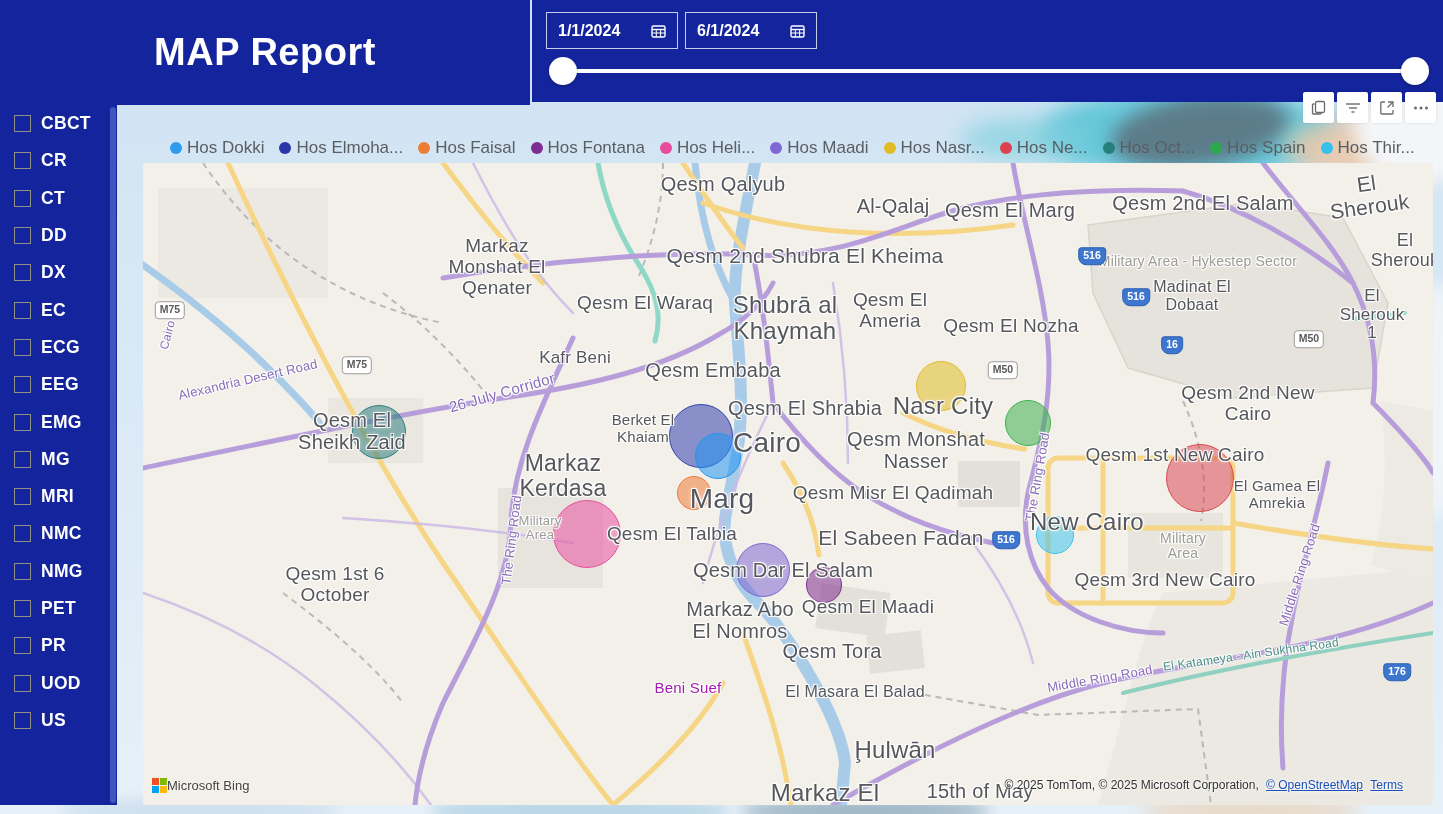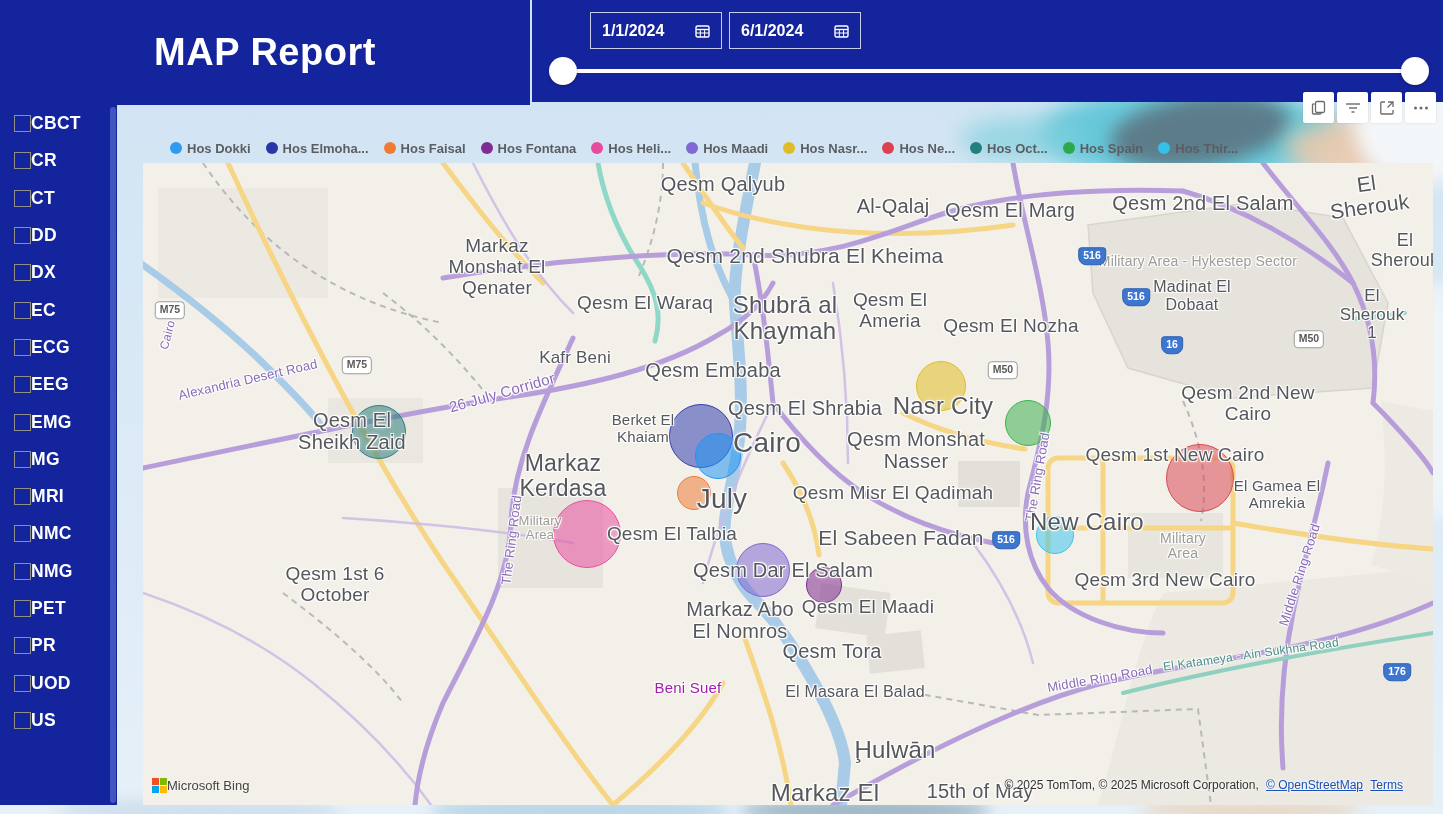--- a/index.html
+++ b/index.html
@@ -7,45 +7,45 @@
   .stage{position:relative;width:1443px;height:814px;overflow:hidden;background:linear-gradient(180deg,#cfe2f2 0%,#d9e9f6 45%,#e6f0f8 100%);}
 
   
   .photo-bg{position:absolute;inset:0;}
   .blob{position:absolute;border-radius:50%;}
 
   
   .title-panel{position:absolute;left:0;top:0;width:530px;height:105px;background:#14249c;display:flex;align-items:center;justify-content:center;}
   .title-panel h1{margin:0;color:#fff;font-size:38px;font-weight:700;letter-spacing:.5px;}
   .slicer-panel{position:absolute;left:532px;top:0;width:911px;height:102px;background:#14249c;}
-  .date-box{position:absolute;top:12px;height:37px;width:132px;border:1px solid #c6cde8;display:flex;align-items:center;justify-content:space-between;padding:0 11px;box-sizing:border-box;cursor:pointer;margin-left:44px;}
+  .date-box{position:absolute;top:12px;height:37px;width:132px;border:1px solid #c6cde8;display:flex;align-items:center;justify-content:space-between;padding:0 11px;box-sizing:border-box;cursor:pointer;}
   .date-box.from{left:14px;} .date-box.to{left:153px;}
   .date-box .dval{color:#fff;font-size:16px;font-weight:700;}
   .slider-track{position:absolute;left:31px;top:69px;width:852px;height:4px;background:#fff;border-radius:2px;cursor:pointer;}
   .slider-handle{position:absolute;top:71px;width:28px;height:28px;background:#fff;border-radius:50%;transform:translate(-50%,-50%);cursor:grab;box-shadow:0 1px 3px rgba(0,0,0,.3);}
   .slider-handle.start{left:31px;} .slider-handle.end{left:883px;}
 
   
   .sidebar{position:absolute;left:0;top:105px;width:117px;height:700px;background:#14249c;}
   .sb-item{position:relative;display:flex;align-items:center;height:37.3px;padding-left:14px;cursor:pointer;}
   .cb{width:17px;height:17px;border:1px solid #8f9186;box-sizing:border-box;background:transparent;flex:0 0 auto;}
-  .sb-txt{color:#fff;font-size:17.5px;font-weight:700;letter-spacing:.3px;}
+  .sb-txt{color:#fff;font-size:17.5px;font-weight:700;margin-left:10px;letter-spacing:.3px;}
   .sb-scrollbar{position:absolute;right:1px;top:2px;width:6px;height:696px;background:#4055c0;border-radius:3px;}
 
   
   .visual-toolbar{position:absolute;left:1303px;top:92px;display:flex;gap:3px;z-index:40;}
   .vt-btn{width:31px;height:31px;background:#fff;border:none;border-radius:2px;display:flex;align-items:center;justify-content:center;cursor:pointer;box-shadow:0 0 2px rgba(0,0,0,.15);padding:0;}
   .vt-btn svg{display:block;}
 
   
   .map-visual{position:absolute;left:143px;top:133px;width:1290px;height:672px;}
   .legend{position:absolute;left:0;top:0;width:100%;height:30px;display:flex;align-items:center;padding-left:27px;box-sizing:border-box;gap:15px;overflow:hidden;}
   .lg-item{display:inline-flex;align-items:center;gap:5px;cursor:pointer;flex:0 0 auto;}
   .lg-dot{width:12px;height:12px;border-radius:50%;display:inline-block;}
-  .lg-txt{font-size:13px;font-weight:700;color:#5a5e63;}
+  .lg-txt{font-size:17px;font-weight:400;color:#5a5e63;}
   .map-canvas{position:absolute;left:0;top:30px;width:1290px;height:642px;background:#f3f0e9;overflow:hidden;cursor:grab;}
   .map-art{position:absolute;left:0;top:0;}
 
   .bubble-layer,.label-layer{position:absolute;left:0;top:0;width:100%;height:100%;pointer-events:none;}
   .bubble{position:absolute;border-radius:50%;border:1.5px solid;transform:translate(-50%,-50%);pointer-events:auto;cursor:pointer;box-sizing:border-box;}
   .mlabel{position:absolute;white-space:pre-line;text-align:center;line-height:1.1;font-weight:400;letter-spacing:.2px;
     text-shadow:-1px -1px 0 rgba(255,255,255,.85),1px -1px 0 rgba(255,255,255,.85),-1px 1px 0 rgba(255,255,255,.85),1px 1px 0 rgba(255,255,255,.85),0 0 4px rgba(255,255,255,.9);}
   .shield{position:absolute;transform:translate(-50%,-50%);font-weight:700;font-size:10.5px;line-height:1;padding:2px 4px 3px;border-radius:3px 3px 8px 8px;}
   .shield.white{background:#fff;color:#5a5a5a;border:1.5px solid #9a9a9a;border-radius:4px;}
   .shield.blue{background:#3d76cf;color:#fff;border:1px solid #2c5fb0;}
@@ -378,21 +378,21 @@
           <span class="mlabel" style="left:209px;top:268px;font-size:20px;color:#55575c;transform:translate(-50%,-50%) rotate(0deg)">Qesm El
 Sheikh Zaid</span>
           <span class="mlabel" style="left:624px;top:280px;font-size:28px;color:#55575c;transform:translate(-50%,-50%) rotate(0deg)">Cairo</span>
           <span class="mlabel" style="left:773px;top:287px;font-size:20px;color:#55575c;transform:translate(-50%,-50%) rotate(0deg)">Qesm Monshat
 Nasser</span>
           <span class="mlabel" style="left:1032px;top:292px;font-size:19px;color:#55575c;transform:translate(-50%,-50%) rotate(0deg)">Qesm 1st New Cairo</span>
           <span class="mlabel" style="left:420px;top:313px;font-size:23px;color:#55575c;transform:translate(-50%,-50%) rotate(0deg)">Markaz
 Kerdasa</span>
           <span class="mlabel" style="left:1134px;top:331px;font-size:15px;color:#55575c;transform:translate(-50%,-50%) rotate(0deg)">El Gamea El
 Amrekia</span>
-          <span class="mlabel" style="left:579px;top:336px;font-size:28px;color:#55575c;transform:translate(-50%,-50%) rotate(0deg)">July</span>
+          <span class="mlabel" style="left:579px;top:336px;font-size:28px;color:#55575c;transform:translate(-50%,-50%) rotate(0deg)">Marg</span>
           <span class="mlabel" style="left:750px;top:330px;font-size:19px;color:#55575c;transform:translate(-50%,-50%) rotate(0deg)">Qesm Misr El Qadimah</span>
           <span class="mlabel" style="left:397px;top:365px;font-size:13px;color:#9b9b98;transform:translate(-50%,-50%) rotate(0deg)">Military
 Area</span>
           <span class="mlabel" style="left:529px;top:371px;font-size:19px;color:#55575c;transform:translate(-50%,-50%) rotate(0deg)">Qesm El Talbia</span>
           <span class="mlabel" style="left:758px;top:375px;font-size:21px;color:#55575c;transform:translate(-50%,-50%) rotate(0deg)">El Sabeen Fadan</span>
           <span class="mlabel" style="left:369px;top:377px;font-size:13px;color:#8a6bb8;transform:translate(-50%,-50%) rotate(-83deg)">The Ring Road</span>
           <span class="mlabel" style="left:895px;top:314px;font-size:13px;color:#8a6bb8;transform:translate(-50%,-50%) rotate(-80deg)">The Ring Road</span>
           <span class="mlabel" style="left:944px;top:359px;font-size:24px;color:#55575c;transform:translate(-50%,-50%) rotate(0deg)">New Cairo</span>
           <span class="mlabel" style="left:1040px;top:383px;font-size:14px;color:#9b9b98;transform:translate(-50%,-50%) rotate(0deg)">Military
 Area</span>

